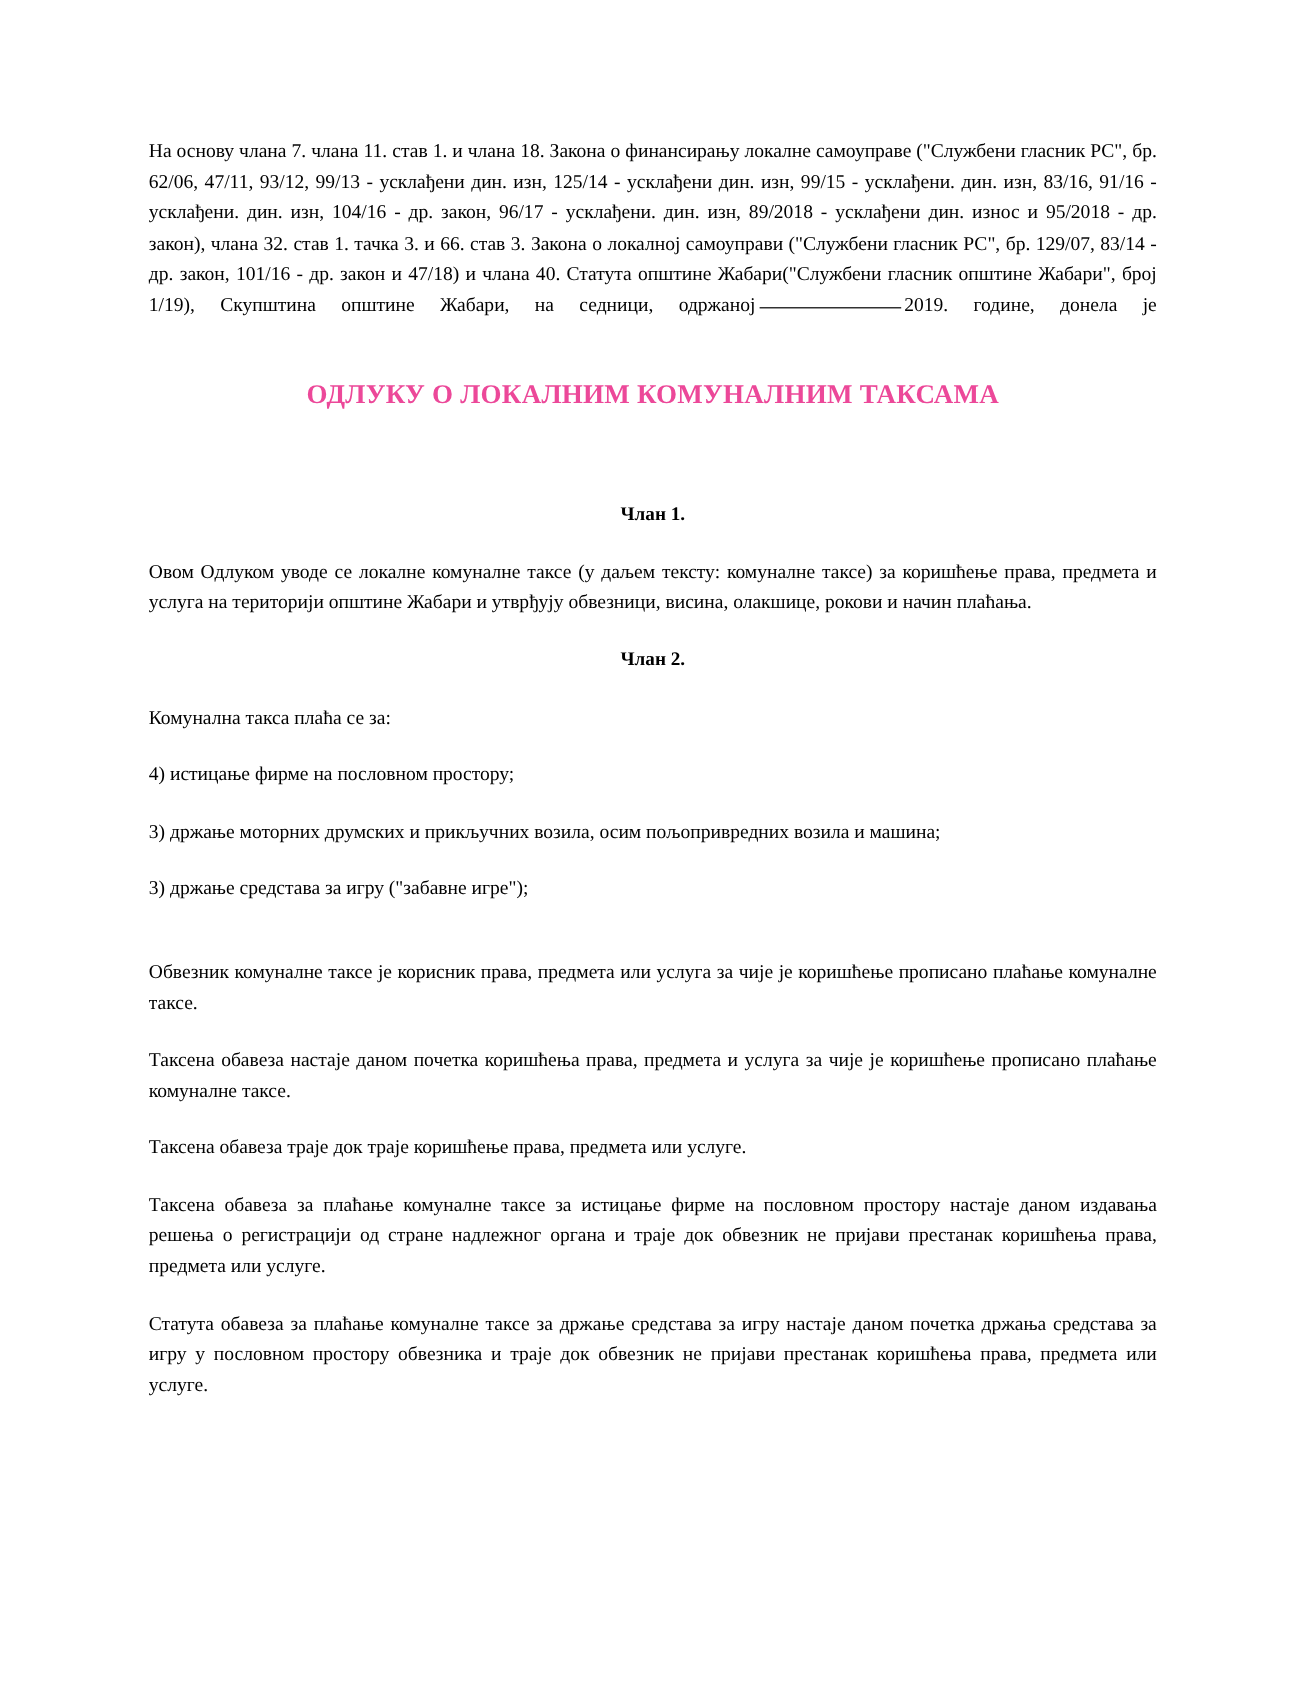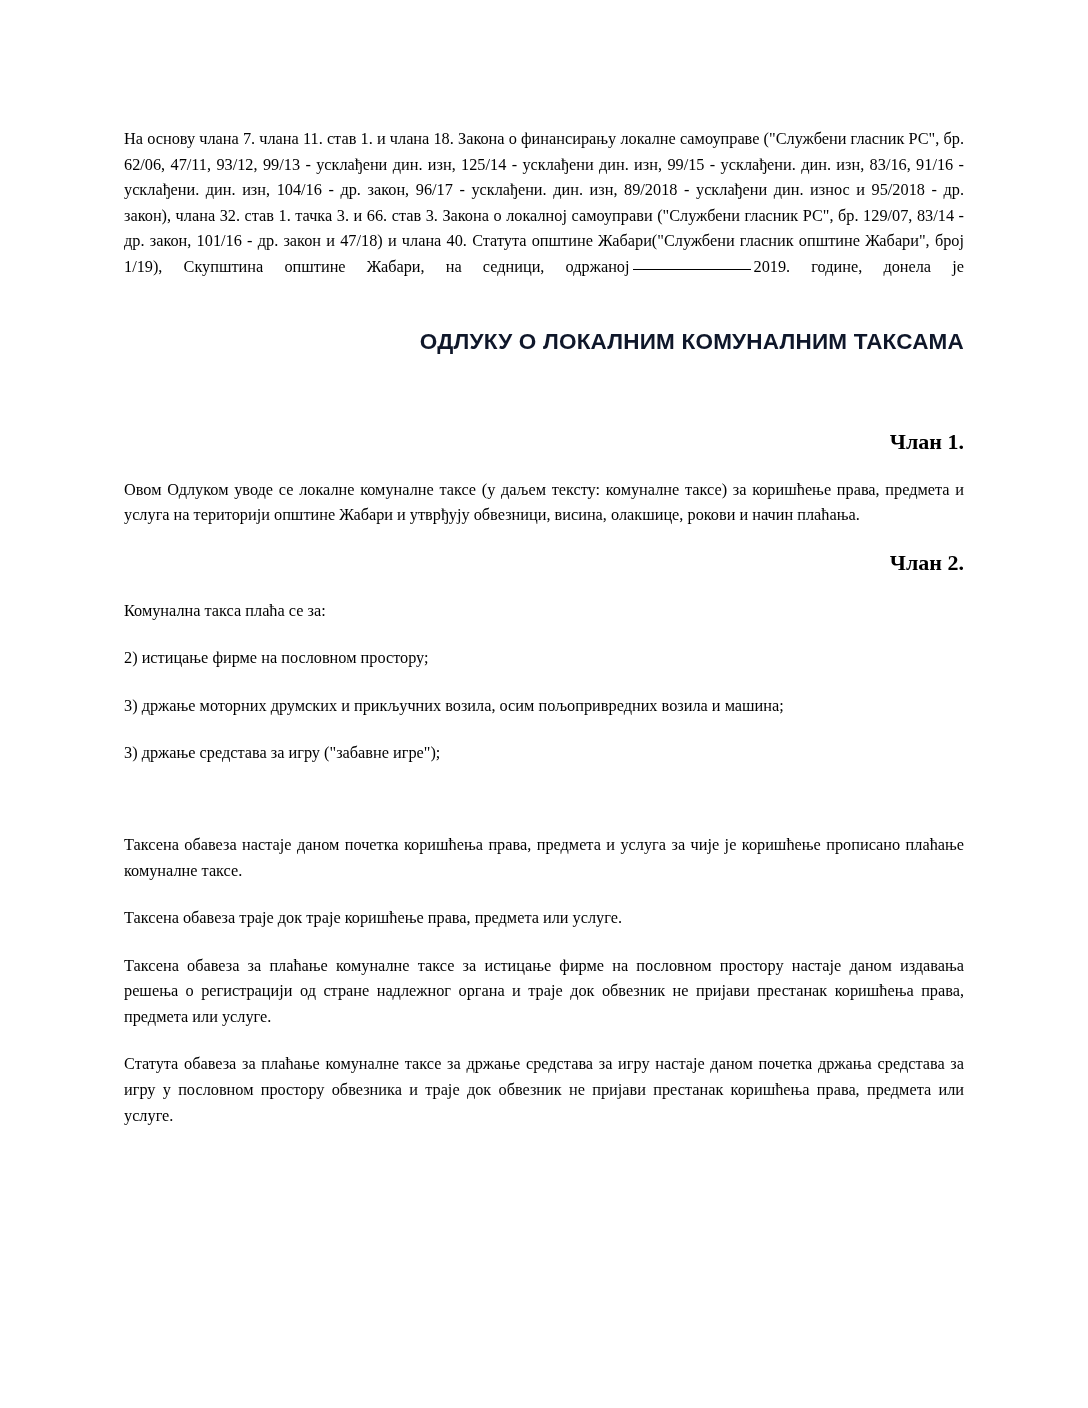--- a/index.html
+++ b/index.html
@@ -13,21 +13,21 @@
     width: 1088px;
     height: 1408px;
     background: #ffffff;
     margin: 0 auto;
     overflow: hidden;
     box-sizing: border-box;
   }
   .doc-body {
     position: absolute;
     left: 124px;
-    top: 126px;
+    top: 113px;
     width: 840px;
   }
   .para {
     font-family: "Liberation Serif", "DejaVu Serif", serif;
     font-size: 16.3px;
     line-height: 25.6px;
     color: #000000;
     text-align: justify;
     text-justify: inter-word;
     margin: 0;
@@ -35,35 +35,35 @@
   }
   .para.intro {
     text-align: justify;
   }
   .para.intro::after {
     content: "";
     display: inline-block;
     width: 100%;
   }
   .doc-title {
-    font-family: Liberation Sans, sans-serif;
+    font-family: Liberation Serif, serif;
     font-size: 22.5px;
     font-weight: bold;
-    color: #0f172a;
-    text-align: right;
+    color: #ec4899;
+    text-align: center;
     margin: 22px 0 0 0;
     letter-spacing: 0.2px;
     line-height: 30px;
   }
   .article-head {
     font-family: "Liberation Serif", "DejaVu Serif", serif;
-    font-size: 22px;
+    font-size: 16px;
     font-weight: bold;
     color: #000000;
-    text-align: right;
+    text-align: center;
     line-height: 25.6px;
     margin: 0;
   }
   .gap-title-art1 { height: 72px; }
   .gap-after-art1 { height: 22px; }
   .gap-small { height: 22px; }
   .gap-para { height: 22px; }
   .blank-line {
     display: inline-block;
     width: 118px;
@@ -86,28 +86,29 @@
 
     <h2 class="article-head">Члан 1.</h2>
     <div class="gap-after-art1"></div>
     <p class="para">Овом Одлуком уводе се локалне комуналне таксе (у даљем тексту: комуналне таксе) за коришћење права, предмета и услуга на територији општине Жабари и утврђују обвезници, висина, олакшице, рокови и начин плаћања.</p>
 
     <div class="gap-small"></div>
     <h2 class="article-head">Члан 2.</h2>
     <div class="gap-after-art1"></div>
     <p class="para">Комунална такса плаћа се за:</p>
     <div class="gap-para"></div>
-    <p class="para">2) истицање фирме на пословном простору;</p>
+    <p class="para">4) истицање фирме на пословном простору;</p>
     <div class="gap-para"></div>
     <p class="para">3) држање моторних друмских и прикључних возила, осим пољопривредних возила и машина;</p>
     <div class="gap-para"></div>
     <p class="para">3) држање средстава за игру ("забавне игре");</p>
 
     <div class="gap-small"></div>
     <div class="gap-after-art1"></div>
+    <p class="para">Обвезник комуналне таксе је корисник права, предмета или услуга за чије је коришћење прописано плаћање комуналне таксе.</p>
     <div class="gap-para"></div>
     <p class="para">Таксена обавеза настаје даном почетка коришћења права, предмета и услуга за чије је коришћење прописано плаћање комуналне таксе.</p>
     <div class="gap-para"></div>
     <p class="para">Таксена обавеза траје док траје коришћење права, предмета или услуге.</p>
     <div class="gap-para"></div>
     <p class="para">Таксена обавеза за плаћање комуналне таксе за истицање фирме на пословном простору настаје даном издавања решења о регистрацији од стране надлежног органа и траје док обвезник не пријави престанак коришћења права, предмета или услуге.</p>
     <div class="gap-para"></div>
     <p class="para">Статута обавеза за плаћање комуналне таксе за држање средстава за игру настаје даном почетка држања средстава за игру у пословном простору обвезника и траје док обвезник не пријави престанак коришћења права, предмета или услуге.</p>
 
   </div>

